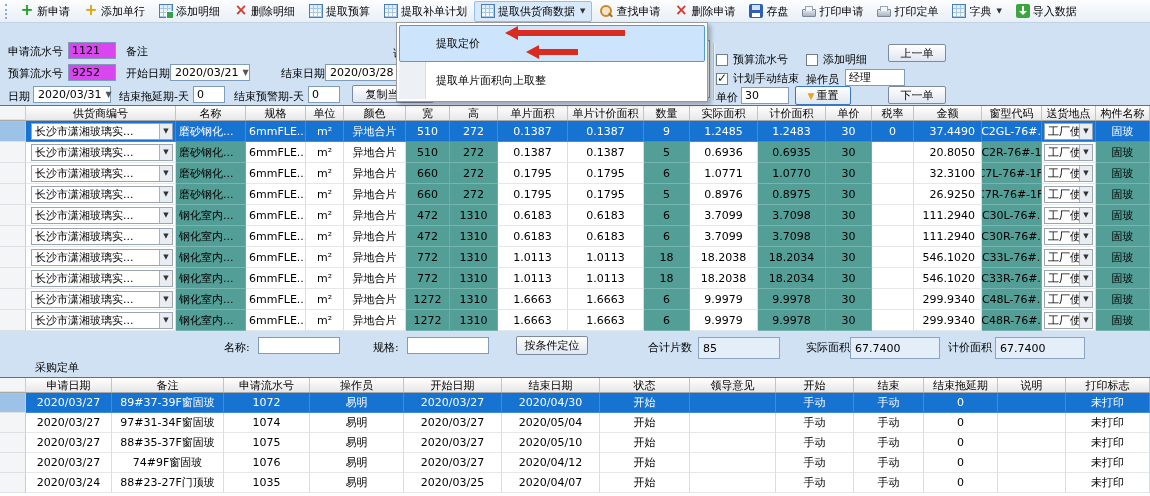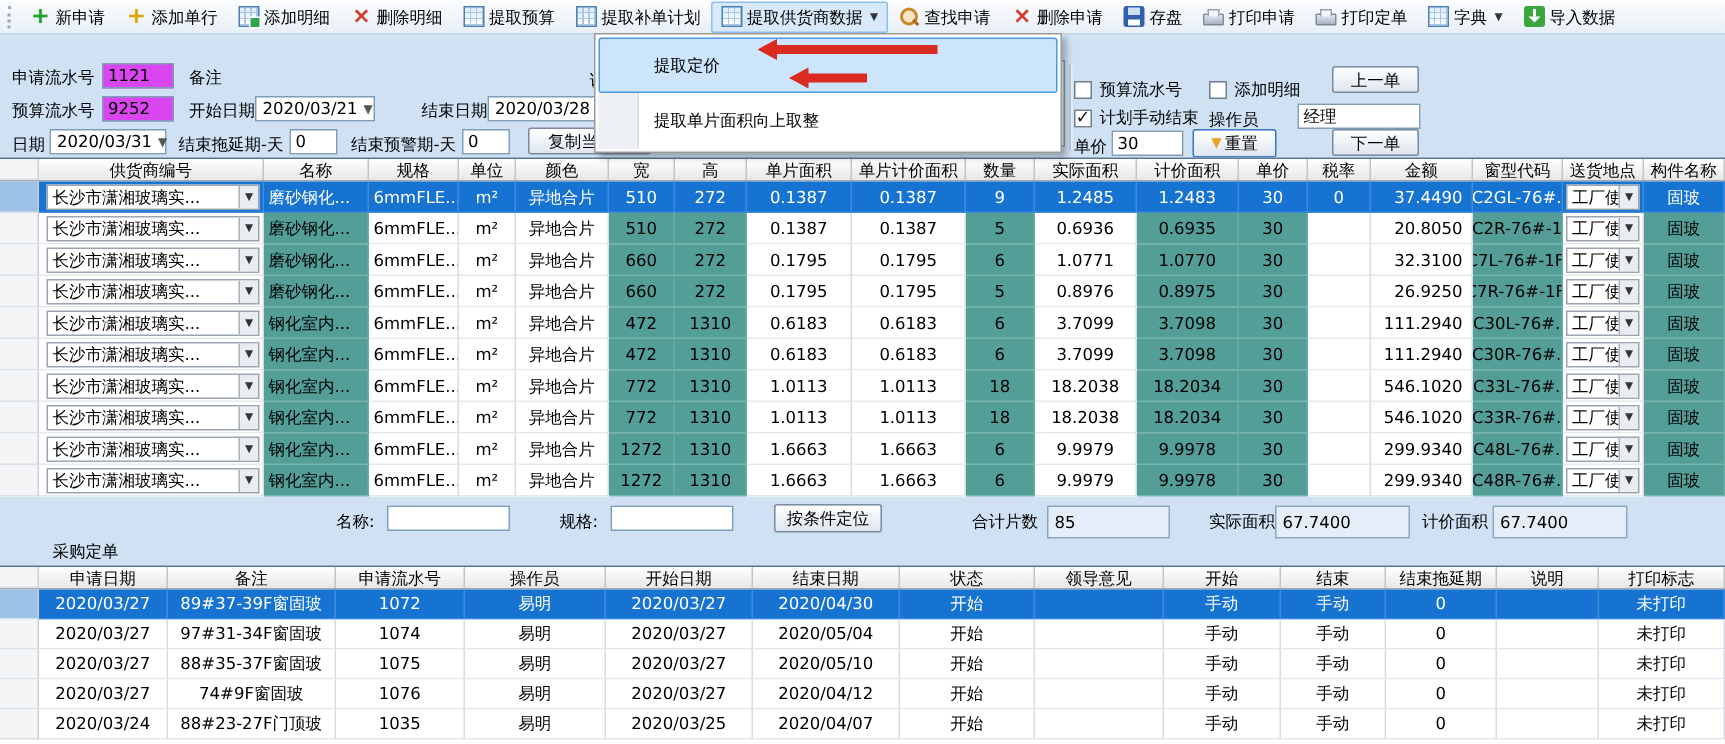--- a/index.html
+++ b/index.html
@@ -190,21 +190,21 @@
       <span class="chk"></span>
       <span>添加明细</span>
     </div>
   <div class="btn" style="position:absolute;left:888px;top:21px;width:58px;height:18px">上一单</div>
 
   <div class="cbrow" style="left:716px;top:48px">
       <span class="chk on"></span>
       <span>计划手动结束</span>
     </div>
   <div class="lbl" style="left:806px;top:49px">操作员</div>
-  <div class="fld" style="left:865px;top:46px;width:82px">经理</div>
+  <div class="fld" style="left:845px;top:46px;width:60px">经理</div>
 
   <div class="lbl" style="left:716px;top:67px">单价</div>
   <div class="fld" style="left:741px;top:64px;width:48px">30</div>
   <div class="btn" style="position:absolute;left:795px;top:63px;width:56px;height:19px;border-color:#3b78c3">
       <span style="color:#e8a420;font-size:9px;margin-right:2px">▼</span>
       <span>重置</span>
     </div>
   <div class="btn" style="position:absolute;left:888px;top:63px;width:58px;height:18px">下一单</div>
 </div>
 

